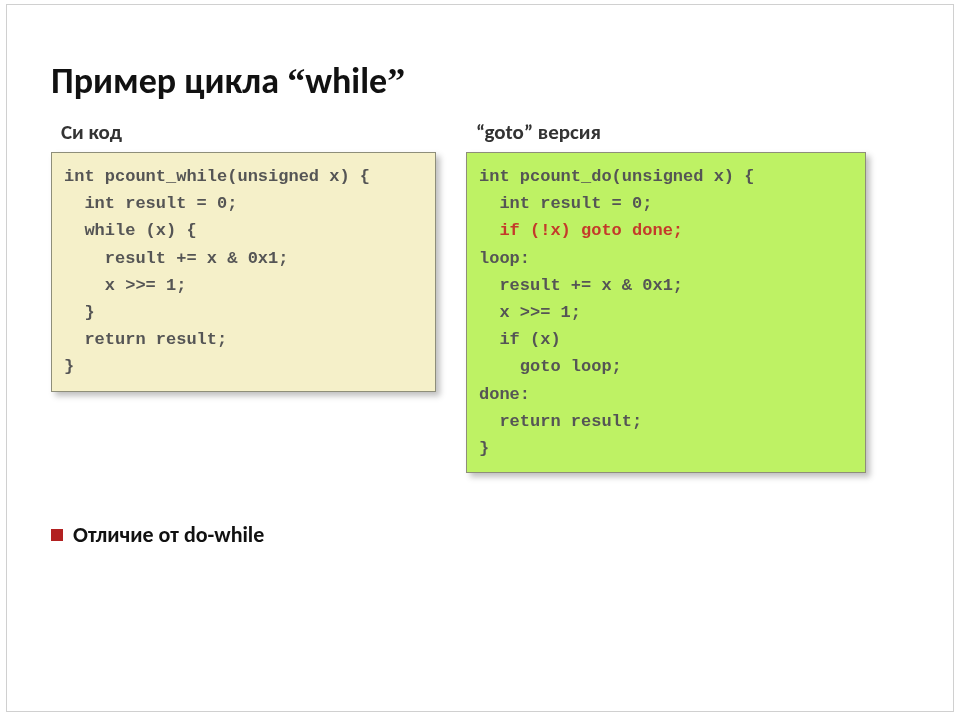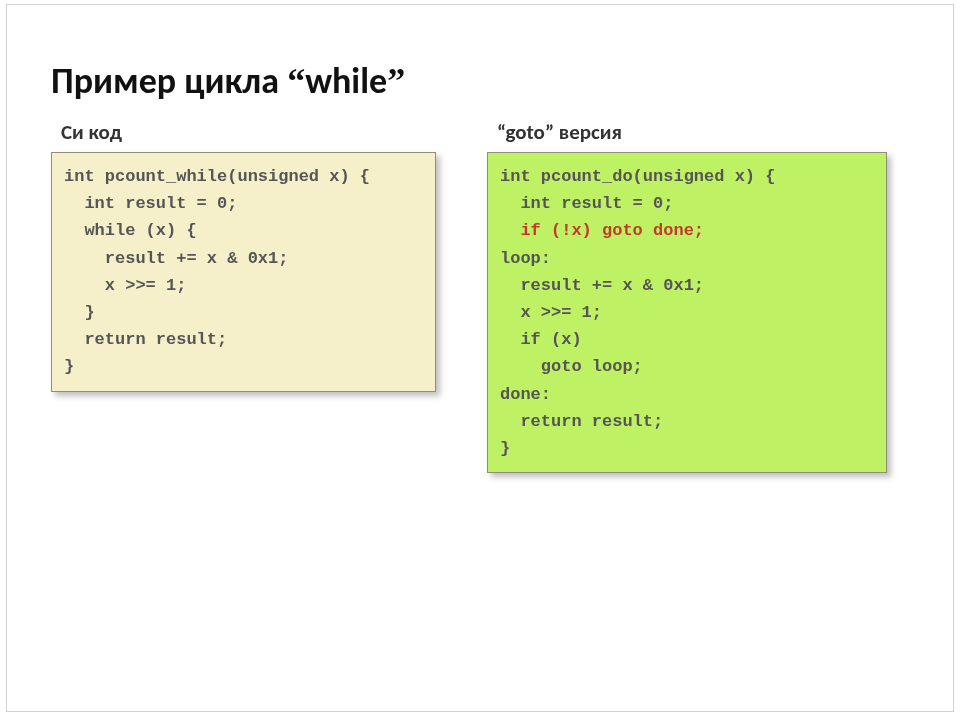--- a/index.html
+++ b/index.html
@@ -27,21 +27,21 @@
     }
     .title .q { font-family: Georgia, "Times New Roman", serif; }
     .columns {
       display: flex;
       gap: 30px;
       align-items: flex-start;
       font-weight: bold;
     }
     .col { flex: 0 0 auto; }
     .col-left { width: 385px; }
-    .col-right { width: 400px; margin-left: 21px; }
+    .col-right { width: 400px; }
     .subhead {
       font-size: 21px;
       color: #333;
       margin-bottom: 8px;
       padding-left: 10px;
       line-height: 1.1;
     }
     .codebox {
       border: 1px solid #8e8e7a;
       padding: 10px 20px 10px 12px;
@@ -115,16 +115,19 @@
   x &gt;&gt;= 1;
   if (x)
     goto loop;
 done:
   return result;
 }</span></div>
       </div>
     </div>
 
     <div class="section2">
+      <div class="bullet-h">
+        <span class="sq"></span><span>Отличие от do-while</span>
+      </div>
     </div>
 
   </div>
 </div>
 
 </body></html>

